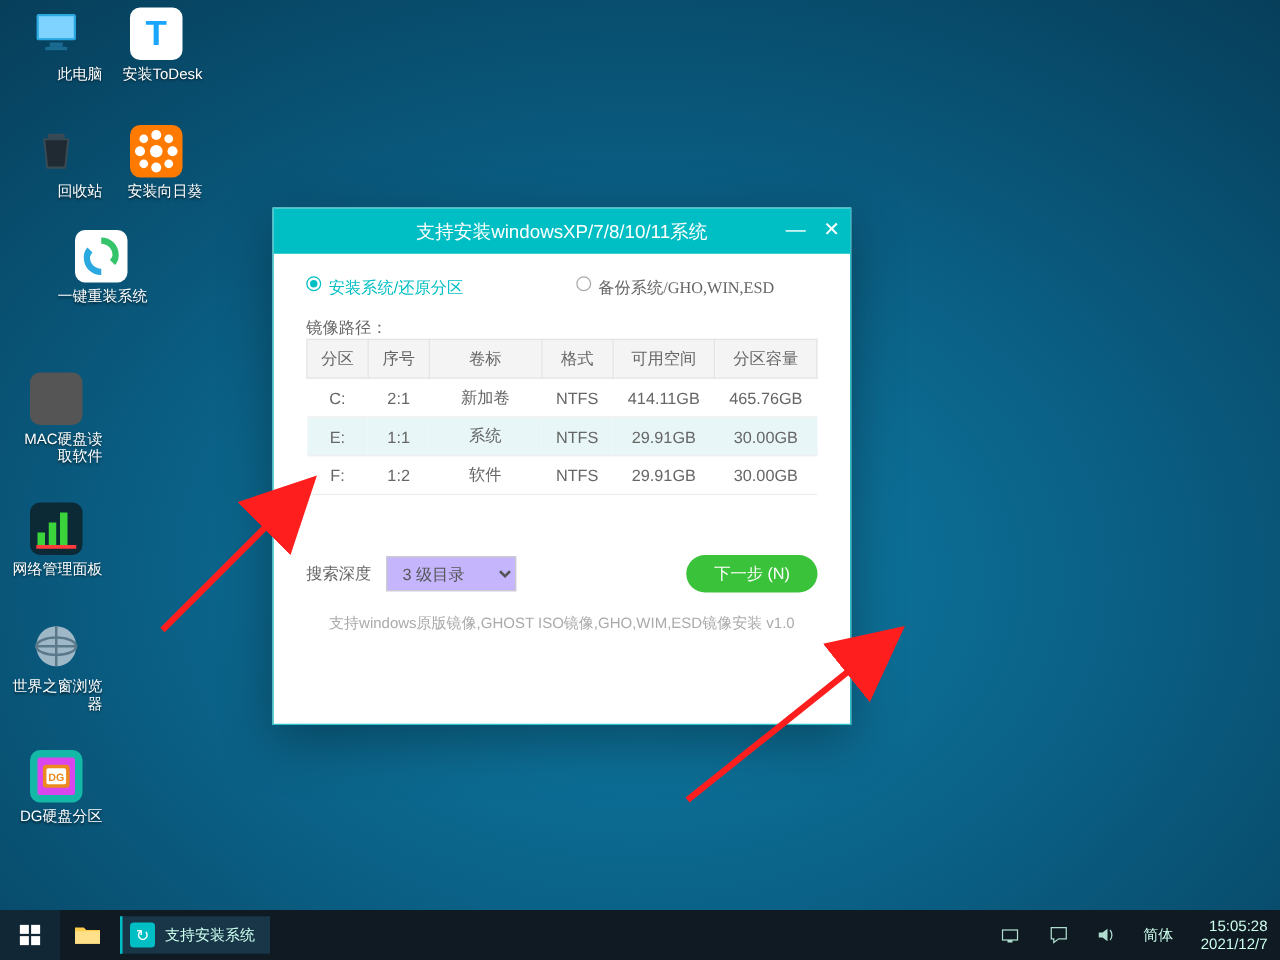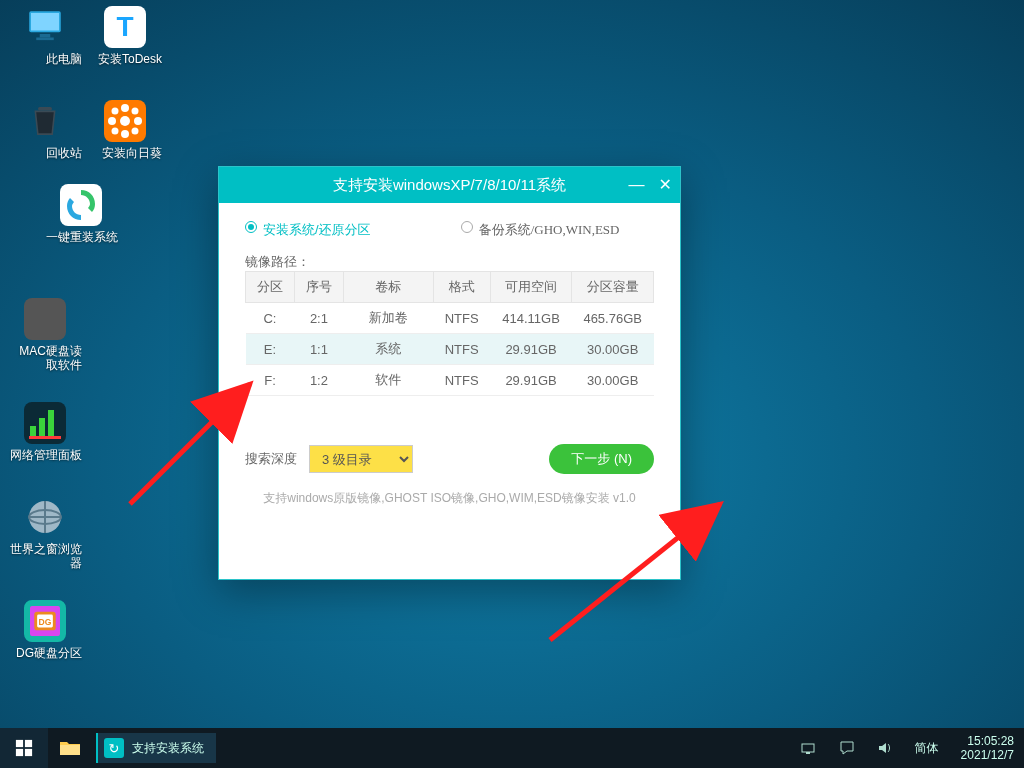--- a/index.html
+++ b/index.html
@@ -46,21 +46,21 @@
   .pathbox .dd { position:absolute; right:8px; top:7px; border-left:6px solid transparent; border-right:6px solid transparent; border-top:8px solid #bbb; }
   .btn { height:30px; padding:0 12px; background:#fff; border:1px solid #ccc; border-radius:3px; font-size:13px; color:#555; cursor:pointer; }
   
   table { width:100%; border-collapse:collapse; font-size:13px; }
   th { background:#f4f4f4; border:1px solid #e4e4e4; padding:6px 4px; font-weight:400; color:#666; }
   td { border-bottom:1px solid #eee; padding:6px 4px; text-align:center; color:#666; }
   tr.sel td { background:#e8f6f7; }
   
   .foot { display:flex; align-items:center; gap:12px; margin-top:48px; }
   .foot .lbl2 { color:#666; }
-  .depth { height:28px; border:1px solid #ccc; padding:4px 24px 4px 8px; font-size:13px; color:#555; background:#fde047; appearance:auto; }
+  .depth { height:28px; border:1px solid #ccc; padding:4px 24px 4px 8px; font-size:13px; color:#555; background:#c4b5fd; appearance:auto; }
   .next { margin-left:auto; height:30px; padding:0 22px; border:none; border-radius:15px; background:#3bc23b; color:#fff; font-size:13px; cursor:pointer; }
   .hint { text-align:center; font-size:12px; color:#aaa; margin-top:16px; }
   
   .arrow { position:absolute; pointer-events:none; }
   
   .taskbar { position:absolute; left:0; right:0; bottom:0; height:40px; background:#0f1a22; display:flex; align-items:center; color:#cfe; font-size:12px; }
   .start { width:48px; height:100%; display:flex; align-items:center; justify-content:center; background:#122735; }
   .start svg { width:18px; height:18px; }
   .tb-icon { width:44px; height:100%; display:flex; align-items:center; justify-content:center; }
   .task { height:30px; margin-left:4px; display:flex; align-items:center; gap:8px; padding:0 12px 0 6px; background:#183648; border-left:2px solid #00bfc4; }

